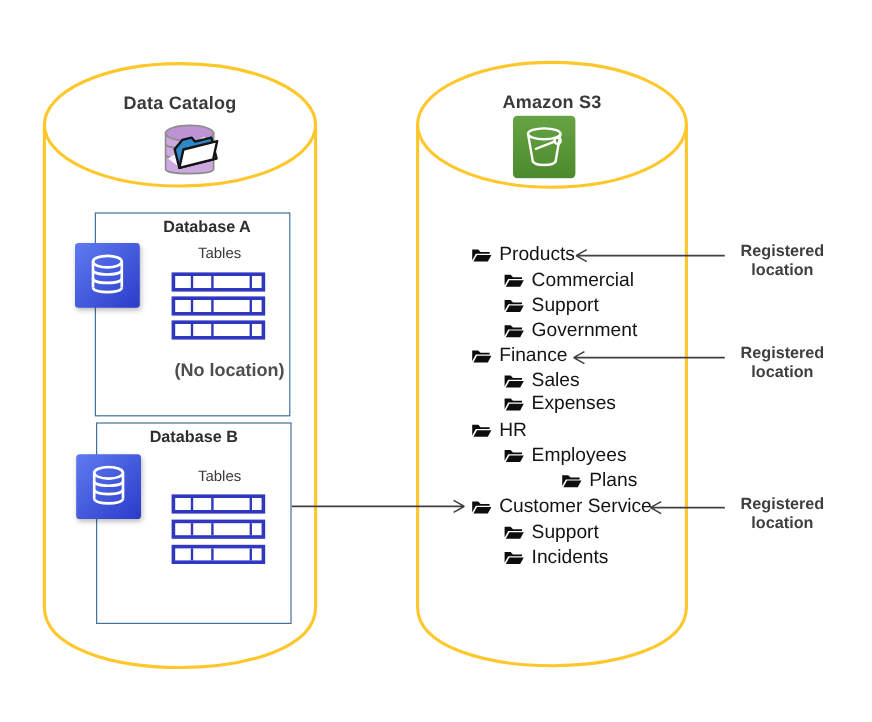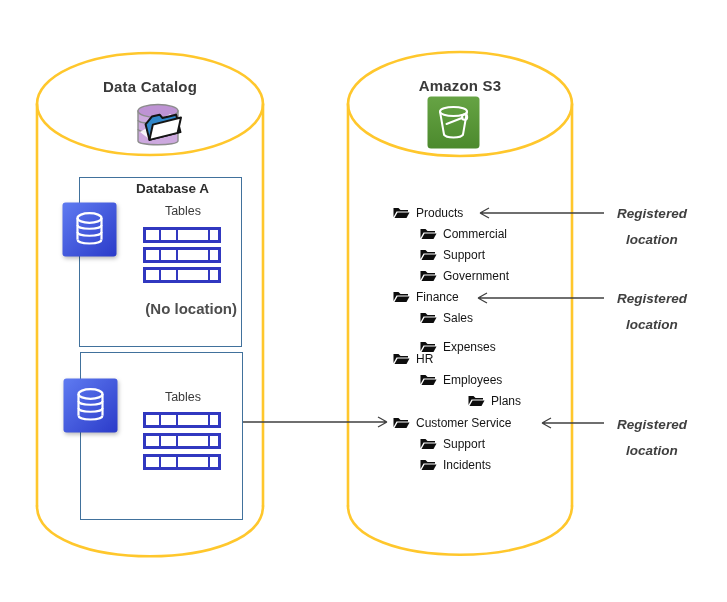--- a/index.html
+++ b/index.html
@@ -14,24 +14,24 @@
   .box-title{font-size:13.5px;font-weight:bold;color:#2e2e2e;text-align:center;}
   .tables-label{font-size:12.5px;color:#3a3a3a;text-align:center;}
   .no-location{font-size:15px;font-weight:bold;color:#4d4d4d;text-align:right;}
   .sq-icon{position:absolute;filter:drop-shadow(1.5px 2px 2px rgba(0,0,0,.28));}
   .trow{position:absolute;width:78px;height:15.5px;border:3.5px solid #3138C0;background:#fff;box-sizing:border-box;}
   .trow .d{position:absolute;top:0;bottom:0;width:2.5px;background:#3138C0;}
   .trow .d1{left:12.5px}.trow .d2{left:29.5px}.trow .d3{left:61.5px}
   .tree-row{position:absolute;height:21px;display:flex;align-items:center;gap:6px;}
   .tree-row.lvl0{left:393px;}
   .tree-row.lvl1{left:420px;}
-  .tree-label{font-size:12px;color:#141414;white-space:nowrap;}
+  .tree-label{font-size:16px;color:#141414;white-space:nowrap;}
   .folder-icon{display:inline-flex;width:17px;height:13px;}
-  .registered{position:absolute;width:92px;font-size:13.5px;line-height:26px;
-    font-weight:bold;color:#3f3f3f;text-align:center;font-style:italic;}
+  .registered{position:absolute;width:92px;font-size:13.5px;line-height:16px;
+    font-weight:bold;color:#3f3f3f;text-align:center;}
 </style>
 </head>
 <body>
 
 <div id="canvas">
 
   <svg id="lines" width="727" height="602" viewBox="0 0 727 602">
     <g stroke="#FFC72C" stroke-width="2.6" fill="none" stroke-linecap="round">
       <path d="M37 506 C37 573 263 573 263 506"></path>
       <path d="M37 104 V506 M263 104 V506"></path>
@@ -117,20 +117,21 @@
       <span class="d d3"></span>
     </div>
   <div class="trow" style="left:143px;top:267px;">
       <span class="d d1"></span>
       <span class="d d2"></span>
       <span class="d d3"></span>
     </div>
   <div class="abs no-location" style="left:84px;top:300px;width:153px;">(No location)</div>
 
   <div class="db-box" style="left:80px;top:352px;width:163px;height:168px;"></div>
+  <div class="abs box-title" style="left:80px;top:356px;width:163px;">Database B</div>
   <span class="sq-icon" style="left:63px;top:378px;">
     <svg width="55" height="55" viewBox="0 0 55 55">
       <rect x="0.5" y="0.5" width="54" height="54" rx="3" fill="url(#gBlue)"></rect>
       <g stroke="#fff" stroke-width="2.2" fill="none">
         <ellipse cx="27.5" cy="16" rx="12" ry="4.8"></ellipse>
         <path d="M15.5 16 V37.5 M39.5 16 V37.5"></path>
         <path d="M15.5 37.5 C15.5 42.8 39.5 42.8 39.5 37.5"></path>
         <path d="M15.5 23 C15.5 28 39.5 28 39.5 23"></path>
         <path d="M15.5 30 C15.5 35 39.5 35 39.5 30"></path>
       </g>
@@ -200,21 +201,21 @@
   </div>
   <div class="tree-row lvl1" style="top:307px;">
     <span class="folder-icon">
         <svg width="17" height="13" viewBox="0 0 17 13">
           <polygon points="0.5,2 5.5,2 7.5,4 15,4 15,5.5 3.5,5.5 0.5,11" fill="#0d0d0d"></polygon>
           <polygon points="1.5,12 4.5,6.5 16.5,6.5 13.5,12" fill="#0d0d0d"></polygon>
         </svg>
       </span>
     <span class="tree-label">Sales</span>
   </div>
-  <div class="tree-row lvl1" style="top:336px;">
+  <div class="tree-row lvl1" style="top:326px;">
     <span class="folder-icon">
         <svg width="17" height="13" viewBox="0 0 17 13">
           <polygon points="0.5,2 5.5,2 7.5,4 15,4 15,5.5 3.5,5.5 0.5,11" fill="#0d0d0d"></polygon>
           <polygon points="1.5,12 4.5,6.5 16.5,6.5 13.5,12" fill="#0d0d0d"></polygon>
         </svg>
       </span>
     <span class="tree-label">Expenses</span>
   </div>
   <div class="tree-row lvl0" style="top:348px;">
     <span class="folder-icon">

